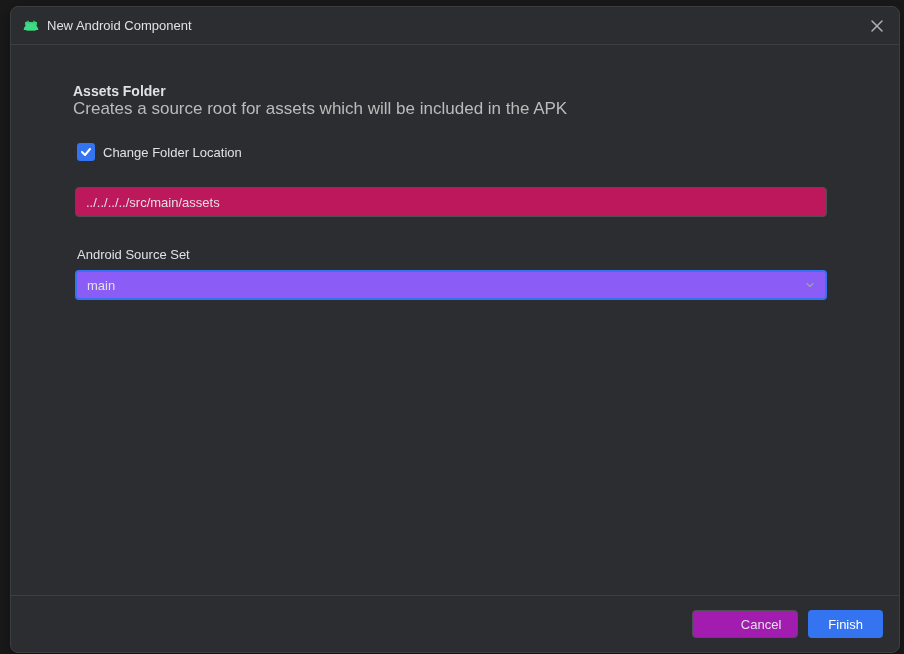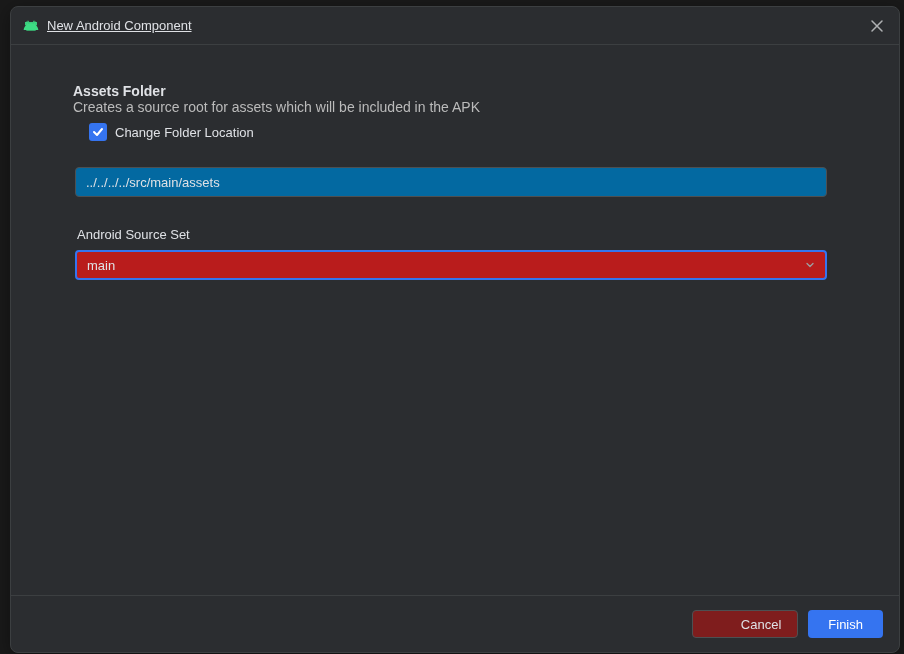--- a/index.html
+++ b/index.html
@@ -45,21 +45,20 @@
       justify-content: center;
     }
     .android-icon svg {
       width: 16px;
       height: 16px;
     }
     .title {
       flex: 1;
       color: #dfe1e5;
       font-size: 13px;
-      text-decoration: underline;
     }
     .close-btn {
       width: 20px;
       height: 20px;
       display: flex;
       align-items: center;
       justify-content: center;
       cursor: pointer;
       color: #afb1b3;
     }
@@ -72,28 +71,28 @@
       padding: 38px 62px 20px 62px;
       overflow: auto;
     }
     .section-heading {
       color: #dfe1e5;
       font-size: 14px;
       font-weight: 600;
     }
     .description {
       color: #bbbbbb;
-      font-size: 14px;
-      margin-bottom: 8px;
+      font-size: 17px;
+      margin-bottom: 24px;
     }
     .checkbox-row {
       display: flex;
       align-items: center;
       margin-bottom: 26px;
-      margin-left: 16px;
+      margin-left: 4px;
     }
     .checkbox {
       width: 18px;
       height: 18px;
       background: #3574f0;
       border-radius: 3px;
       margin-right: 8px;
       display: flex;
       align-items: center;
       justify-content: center;
@@ -110,35 +109,35 @@
     }
     .field-label {
       color: #dfe1e5;
       font-size: 13px;
       margin-bottom: 8px;
       margin-left: 4px;
     }
     .text-input {
       width: 752px;
       height: 30px;
-      background: #0369a1;
+      background: #be185d;
       border: 1px solid #4d5052;
       border-radius: 4px;
       padding: 0 10px;
       color: #dfe1e5;
       font-size: 13px;
       font-family: inherit;
       outline: none;
       margin-bottom: 30px;
       margin-left: 2px;
     }
     .dropdown {
       width: 752px;
       height: 30px;
-      background: #b91c1c;
+      background: #8b5cf6;
       border: 2px solid #3574f0;
       border-radius: 4px;
       padding: 0 10px;
       color: #dfe1e5;
       font-size: 13px;
       display: flex;
       align-items: center;
       justify-content: space-between;
       cursor: pointer;
       margin-left: 2px;
@@ -163,21 +162,21 @@
       border-radius: 4px;
       font-size: 13px;
       cursor: pointer;
       border: none;
       font-family: inherit;
       display: flex;
       align-items: center;
       justify-content: center;
     }
     .btn-secondary {
-      background: #7f1d1d;
+      background: #a21caf;
       border: 1px solid #4d5052;
       color: #dfe1e5;
       padding-left: 48px;
     }
     .btn-primary {
       background: #3574f0;
       color: #ffffff;
       padding: 12px 20px;
     }
   </style>

